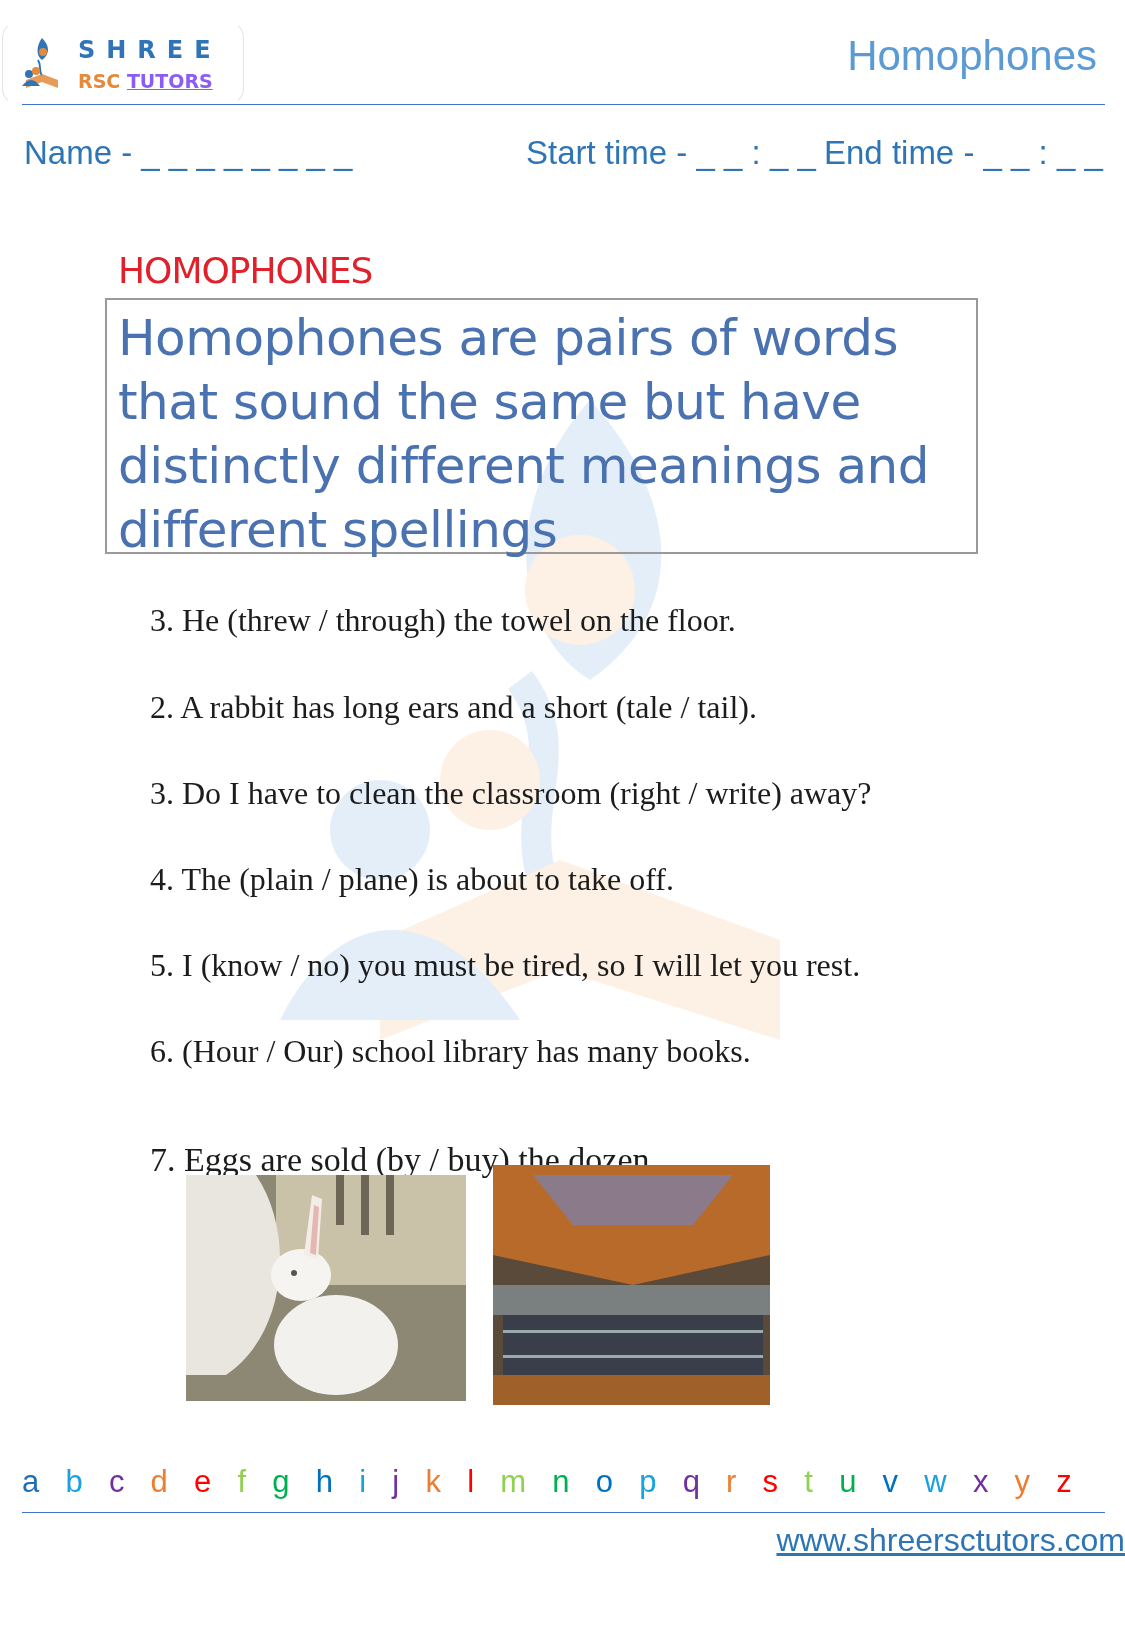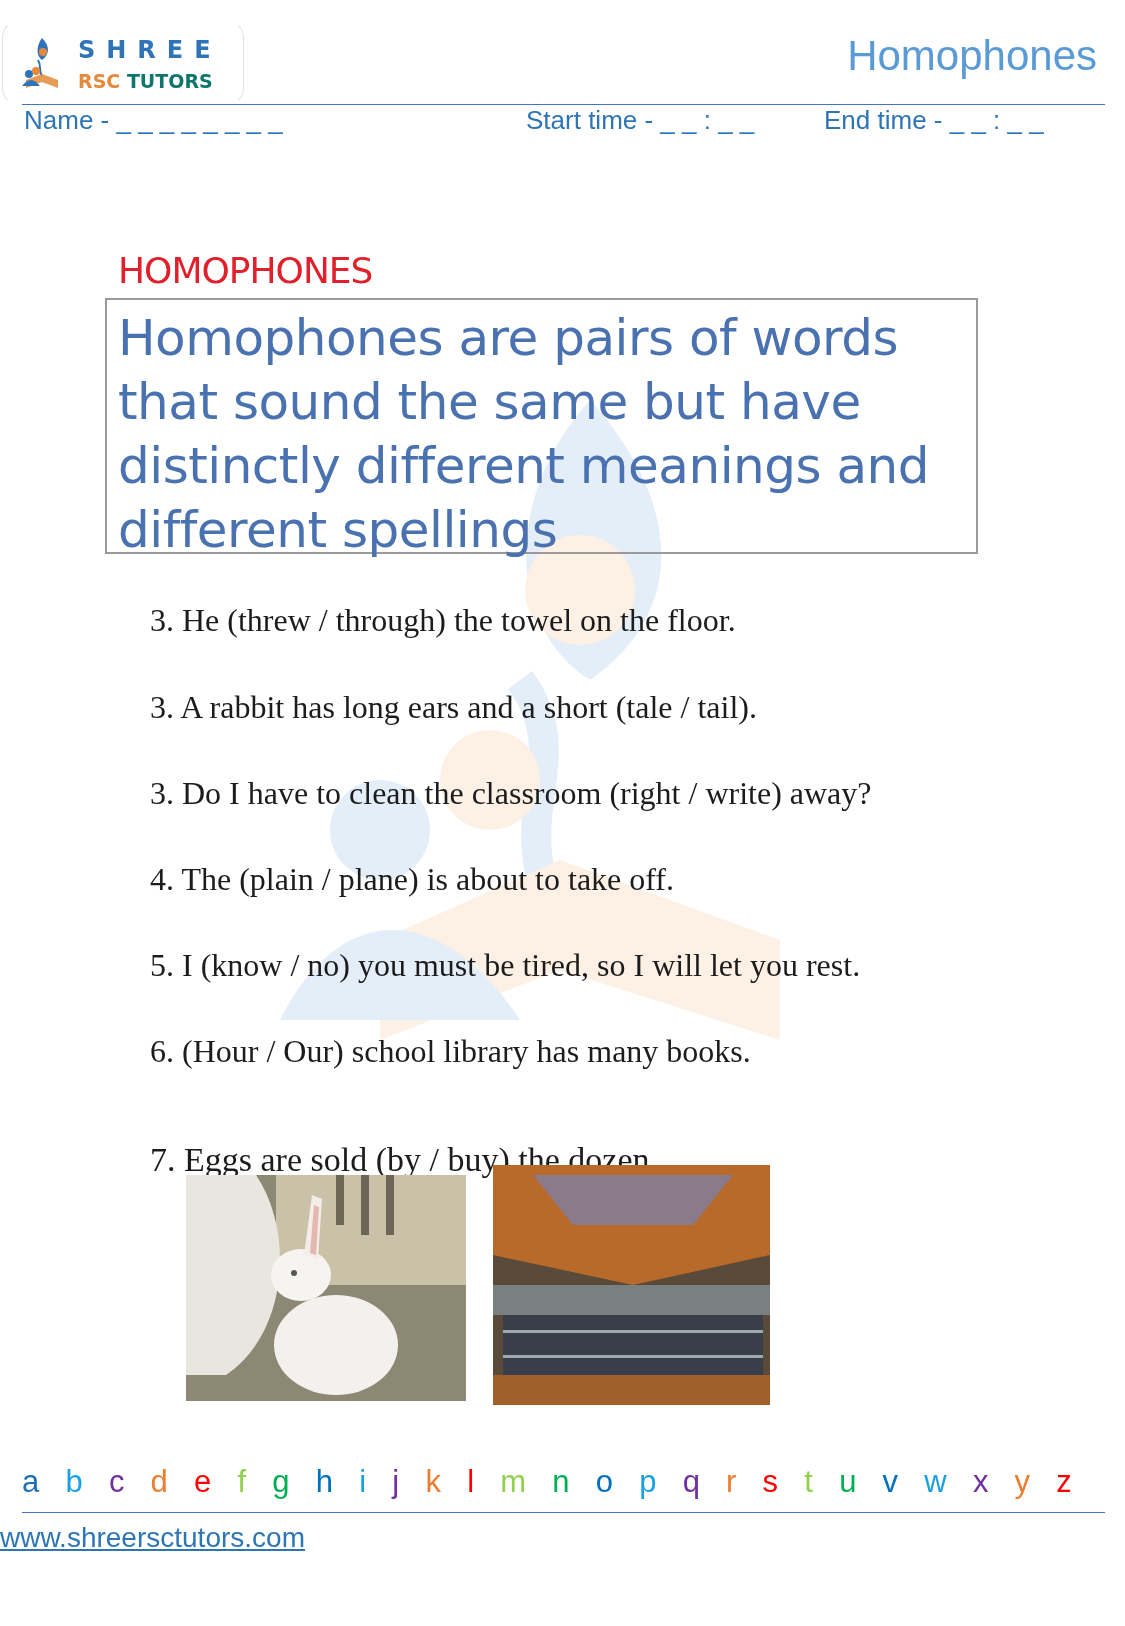--- a/index.html
+++ b/index.html
@@ -4,42 +4,42 @@
 <style>
   html, body { margin:0; padding:0; background:#ffffff; }
   body { width:1125px; height:1626px; position:relative; overflow:hidden; font-family:"Liberation Sans", sans-serif; }
   .abs { position:absolute; }
 
   
   .logo-box { left:2px; top:20px; width:240px; height:84px; border:1px solid #e4e4e4; border-radius:18px; border-top-color:transparent; border-bottom-color:transparent; }
   .logo-icon { left:20px; top:36px; width:44px; height:56px; }
   .logo-shree { left:78px; top:36px; font-family:"DejaVu Sans", sans-serif; font-weight:bold; font-size:24px; letter-spacing:11px; color:#2f74b8; }
   .logo-rsc { left:78px; top:70px; font-family:"DejaVu Sans", sans-serif; font-weight:bold; font-size:19px; color:#e48a3a; letter-spacing:0px; }
-  .logo-rsc span.tutors { color:#0f766e; }
+  .logo-rsc span.tutors { color:#8b5cf6;text-decoration:underline; }
   .title { right:28px; top:32px; font-family:"Liberation Sans", sans-serif; font-size:42px; color:#5b9bd5; }
   .rule { left:22px; width:1083px; height:1px; background:#4472c4; }
-  .meta { top:105px; font-size:26px; color:#2e75b6; font-family:"Liberation Sans", sans-serif; white-space:pre; }
+  .meta { top:134px; font-size:33px; color:#2e75b6; font-family:"Liberation Sans", sans-serif; white-space:pre; }
 
   
   .watermark { left:260px; top:380px; width:580px; height:720px; opacity:0.16; }
 
   
   .h-red { left:118px; top:250px; font-family:"DejaVu Sans", sans-serif; font-size:36px; color:#e0202a; letter-spacing:-1px; }
   .def-box { left:105px; top:298px; width:873px; height:256px; border:2px solid #9a9a9a; box-sizing:border-box; }
   .def-text { left:118px; top:306px; width:840px; font-family:"DejaVu Sans", sans-serif; font-size:50px; line-height:64px; color:#4a72b0; letter-spacing:-0.5px; }
 
   .q { left:150px; font-family:"Liberation Serif", serif; font-size:32px; color:#1c1c1c; white-space:nowrap; }
   .q7 { left:150px; top:1124px; font-family:"Liberation Serif", serif; font-size:34px; color:#1c1c1c; white-space:nowrap;margin-top:17px; }
 
   .pic { border:none; }
   .pic-rabbit { left:186px; top:1175px; width:280px; height:226px; background:#8e8a78; overflow:hidden; }
   .pic-library { left:493px; top:1165px; width:277px; height:240px; background:#6b4a2a; overflow:hidden; }
 
   .alpha { left:22px; top:1464px; width:1050px; display:flex; justify-content:space-between; font-family:"Liberation Sans", sans-serif; font-size:31px; }
-  .footer-link { left:0; width:1125px; top:1522px; text-align:left; font-size:28px; color:#2e75b6; text-decoration:underline; font-family:"Liberation Sans", sans-serif; }
+  .footer-link { left:0; width:1125px; top:1522px; text-align:right; font-size:32px; color:#2e75b6; text-decoration:underline; font-family:"Liberation Sans", sans-serif; }
 </style>
 </head>
 <body>
 
 <div class="abs logo-box"></div>
 <svg class="abs logo-icon" viewBox="0 0 44 56">
   <path d="M22 2 C30 10 30 18 22 24 C16 20 16 10 22 2Z" fill="#2f74b8"></path>
   <circle cx="23" cy="16" r="4" fill="#e48a3a"></circle>
   <path d="M18 24 C22 30 18 34 22 40" stroke="#2f74b8" stroke-width="2" fill="none"></path>
   <path d="M6 44 L22 38 L38 44 L38 52 L22 46 L6 52Z" fill="#e48a3a" opacity="0.85"></path>
@@ -65,21 +65,21 @@
   <circle cx="120" cy="450" r="50" fill="#5b9bd5"></circle>
   <circle cx="230" cy="400" r="50" fill="#f4a460"></circle>
   <path d="M20 640 C80 520 180 520 260 640Z" fill="#5b9bd5"></path>
 </svg>
 
 <div class="abs h-red">HOMOPHONES</div>
 <div class="abs def-box"></div>
 <div class="abs def-text">Homophones are pairs of words that sound the same but have distinctly different meanings and different spellings</div>
 
 <div class="abs q" style="top:602px;">3.  He (threw / through) the towel on the floor.</div>
-<div class="abs q" style="top:689px;">3. A rabbit has long ears and a short (tale / tail).</div>
+<div class="abs q" style="top:689px;">2. A rabbit has long ears and a short (tale / tail).</div>
 <div class="abs q" style="top:775px;font-family:Liberation Serif, serif;">3. Do I have to clean the classroom (right / write) away?</div>
 <div class="abs q" style="top:861px;">4. The (plain / plane) is about to take off.</div>
 <div class="abs q" style="top:947px;">5. I (know / no) you must be tired, so I will let you rest.</div>
 <div class="abs q" style="top:1033px;">6. (Hour / Our) school library has many books.</div>
 <div class="abs q7">7. Eggs are sold (by / buy) the dozen</div>
 
 <svg class="abs pic pic-rabbit" viewBox="0 0 280 226" preserveAspectRatio="none">
   <rect width="280" height="226" fill="#8d8874"></rect>
   <rect x="90" y="0" width="190" height="110" fill="#c9c2a8"></rect>
   <rect x="150" y="0" width="8" height="50" fill="#6d6656"></rect>

